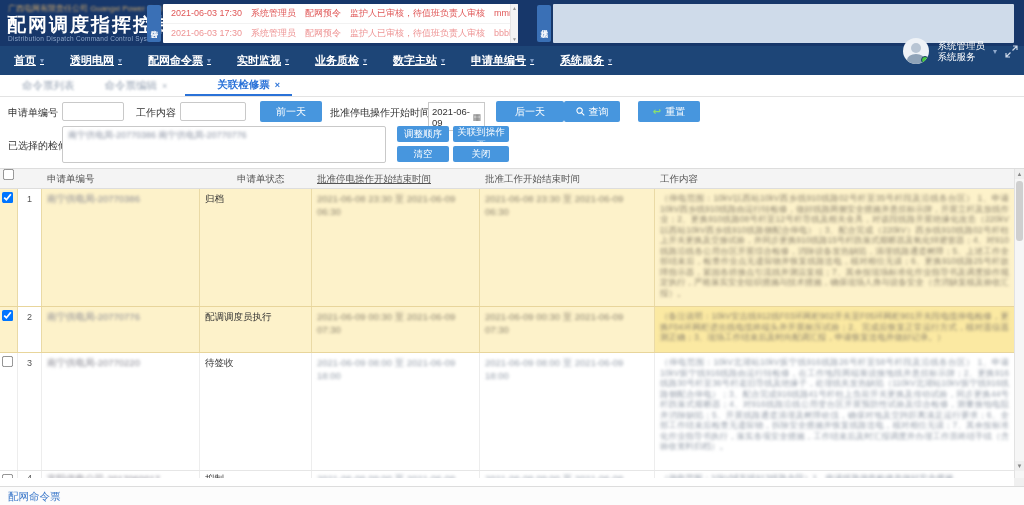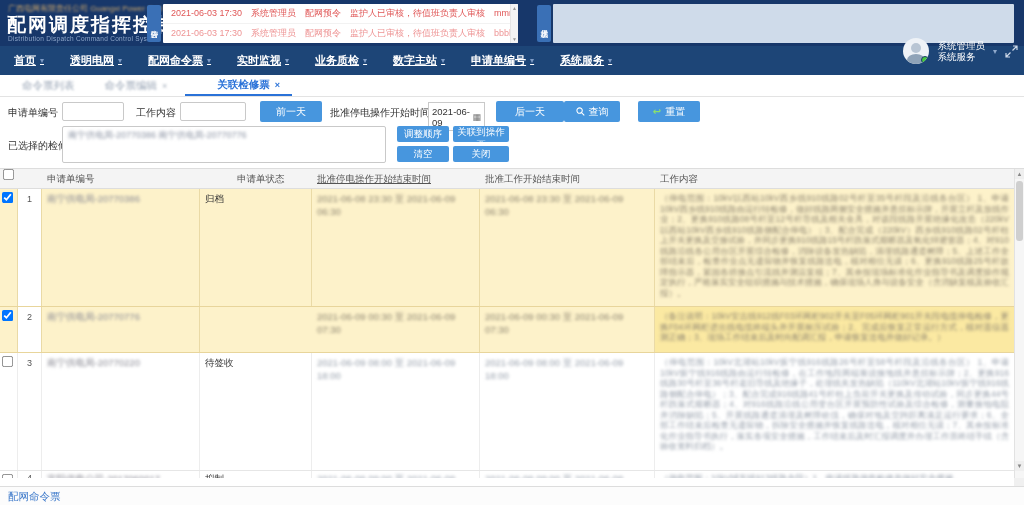--- a/index.html
+++ b/index.html
@@ -257,20 +257,21 @@
         <div class="cell c-st">归档</div>
         <div class="cell c-t1"><span class="blur-strong">2021-06-08 23:30 至 2021-06-09 06:30</span></div>
         <div class="cell c-t2"><span class="blur-strong">2021-06-08 23:30 至 2021-06-09 06:30</span></div>
         <div class="cell c-ct"><span class="blur-strong">（停电范围：10kV以西站10kV西乡线910线路02号杆至35号杆段及沿线各台区） 1、申请10kV西乡线910线路由运行转检修，做好线路两侧安全措施并悬挂标示牌，开展立杆及放线作业；2、更换910线路08号杆至12号杆导线及相关金具，对该段线路开展绝缘化改造（220kV以西站10kV西乡线910线路侧配合停电）；3、配合完成（220kV）西乡线910线路02号杆柱上开关更换及交接试验，并同步更换910线路15号杆跌落式熔断器及氧化锌避雷器；4、对910线路沿线各公用台区开展综合检修，消除设备发热缺陷，清理线路通道树障；5、上述工作全部结束后，检查作业点无遗留物并恢复线路送电，核对相位无误；6、更换910线路25号杆故障指示器，紧固各搭接点引流线并测温复核；7、其余按现场标准化作业指导书及调度操作规定执行，严格落实安全组织措施与技术措施，确保现场人身与设备安全（含消缺复核及验收汇报）。</span></div>
       </div>
 
       <div class="trow yellow" style="height:46px;">
         <div class="cell c-cb"><input type="checkbox" checked="checked" style=""></div>
         <div class="cell c-num">2</div>
         <div class="cell c-app"><span class="blur-mid">南宁供电局-20770776</span></div>
+        <div class="cell c-st">配调调度员执行</div>
         <div class="cell c-t1"><span class="blur-strong">2021-06-09 00:30 至 2021-06-09 07:30</span></div>
         <div class="cell c-t2"><span class="blur-strong">2021-06-09 00:30 至 2021-06-09 07:30</span></div>
         <div class="cell c-ct" style="background:#fbe9a2;"><span class="blur-strong">（备注说明：10kV安吉线912线F03环网柜902开关至F05环网柜901开关段电缆停电检修，更换F04环网柜进出线电缆终端头并开展耐压试验；2、完成后恢复正常运行方式，核对遥信遥测正确；3、现场工作结束后及时向配调汇报，申请恢复送电并做好记录。）</span></div>
       </div>
 
       <div class="trow white" style="height:118px;">
         <div class="cell c-cb"><input type="checkbox" style=""></div>
         <div class="cell c-num">3</div>
         <div class="cell c-app"><span class="blur-mid">南宁供电局-20770220</span></div>
         <div class="cell c-st">待签收</div>

